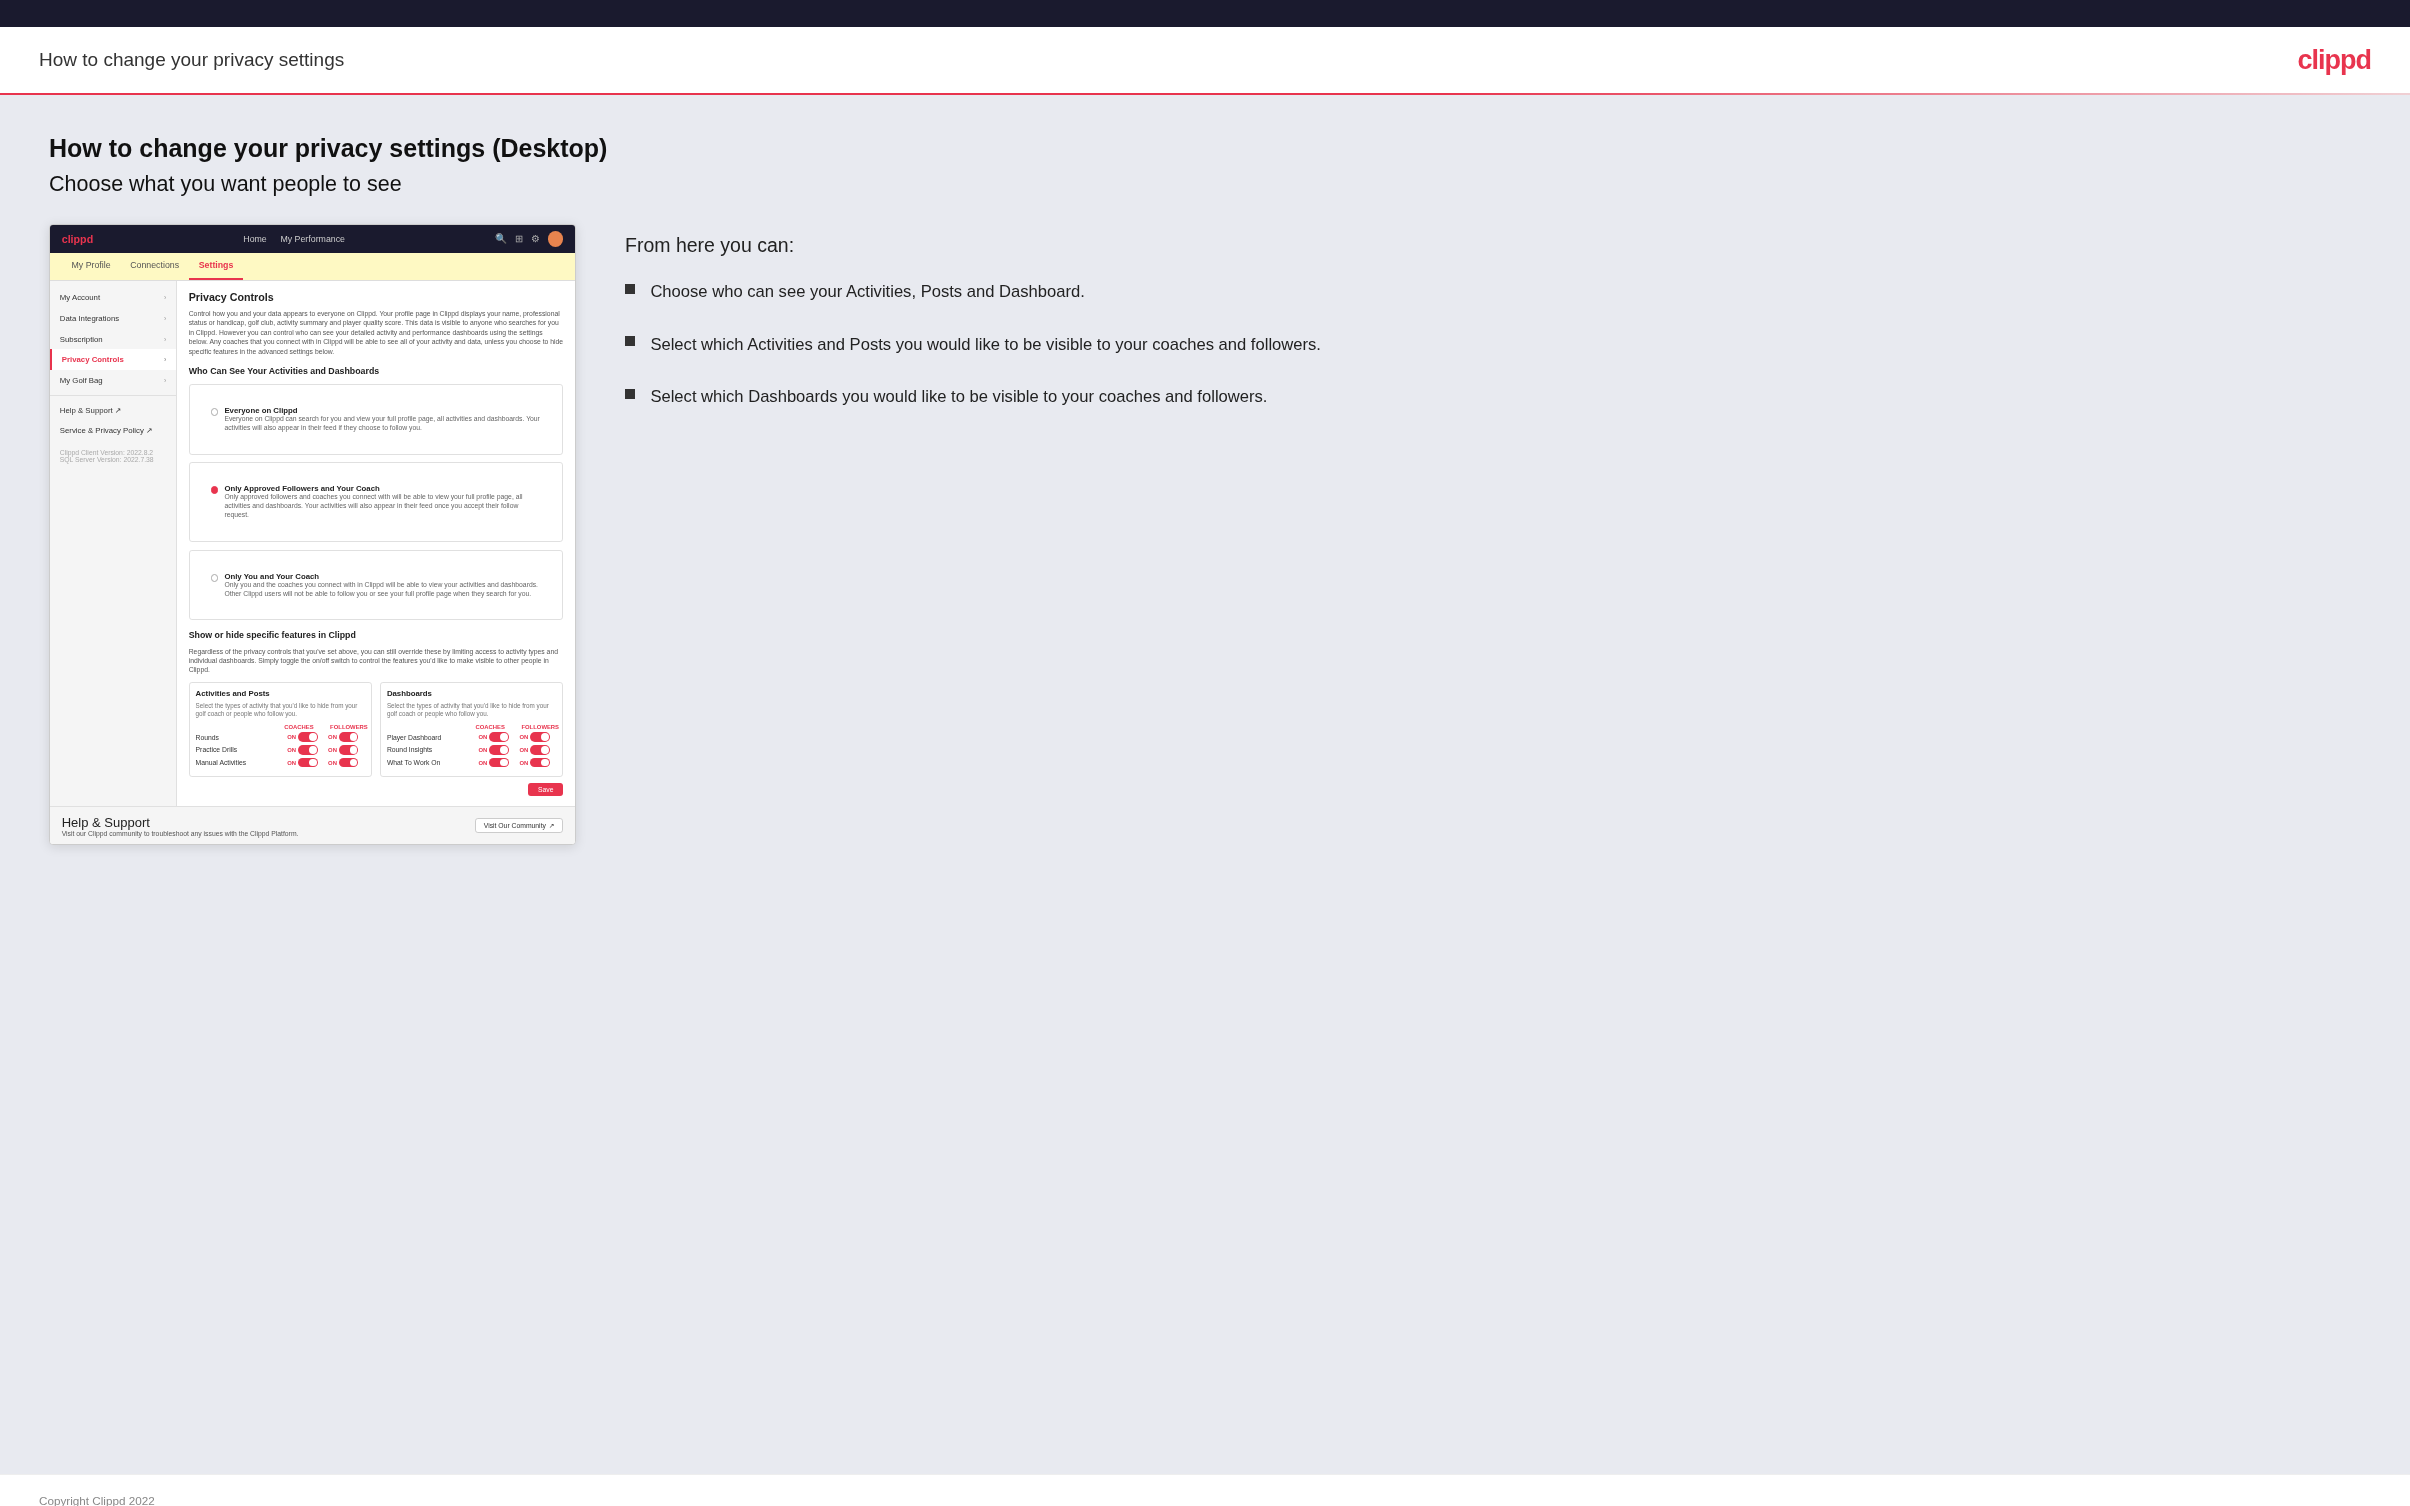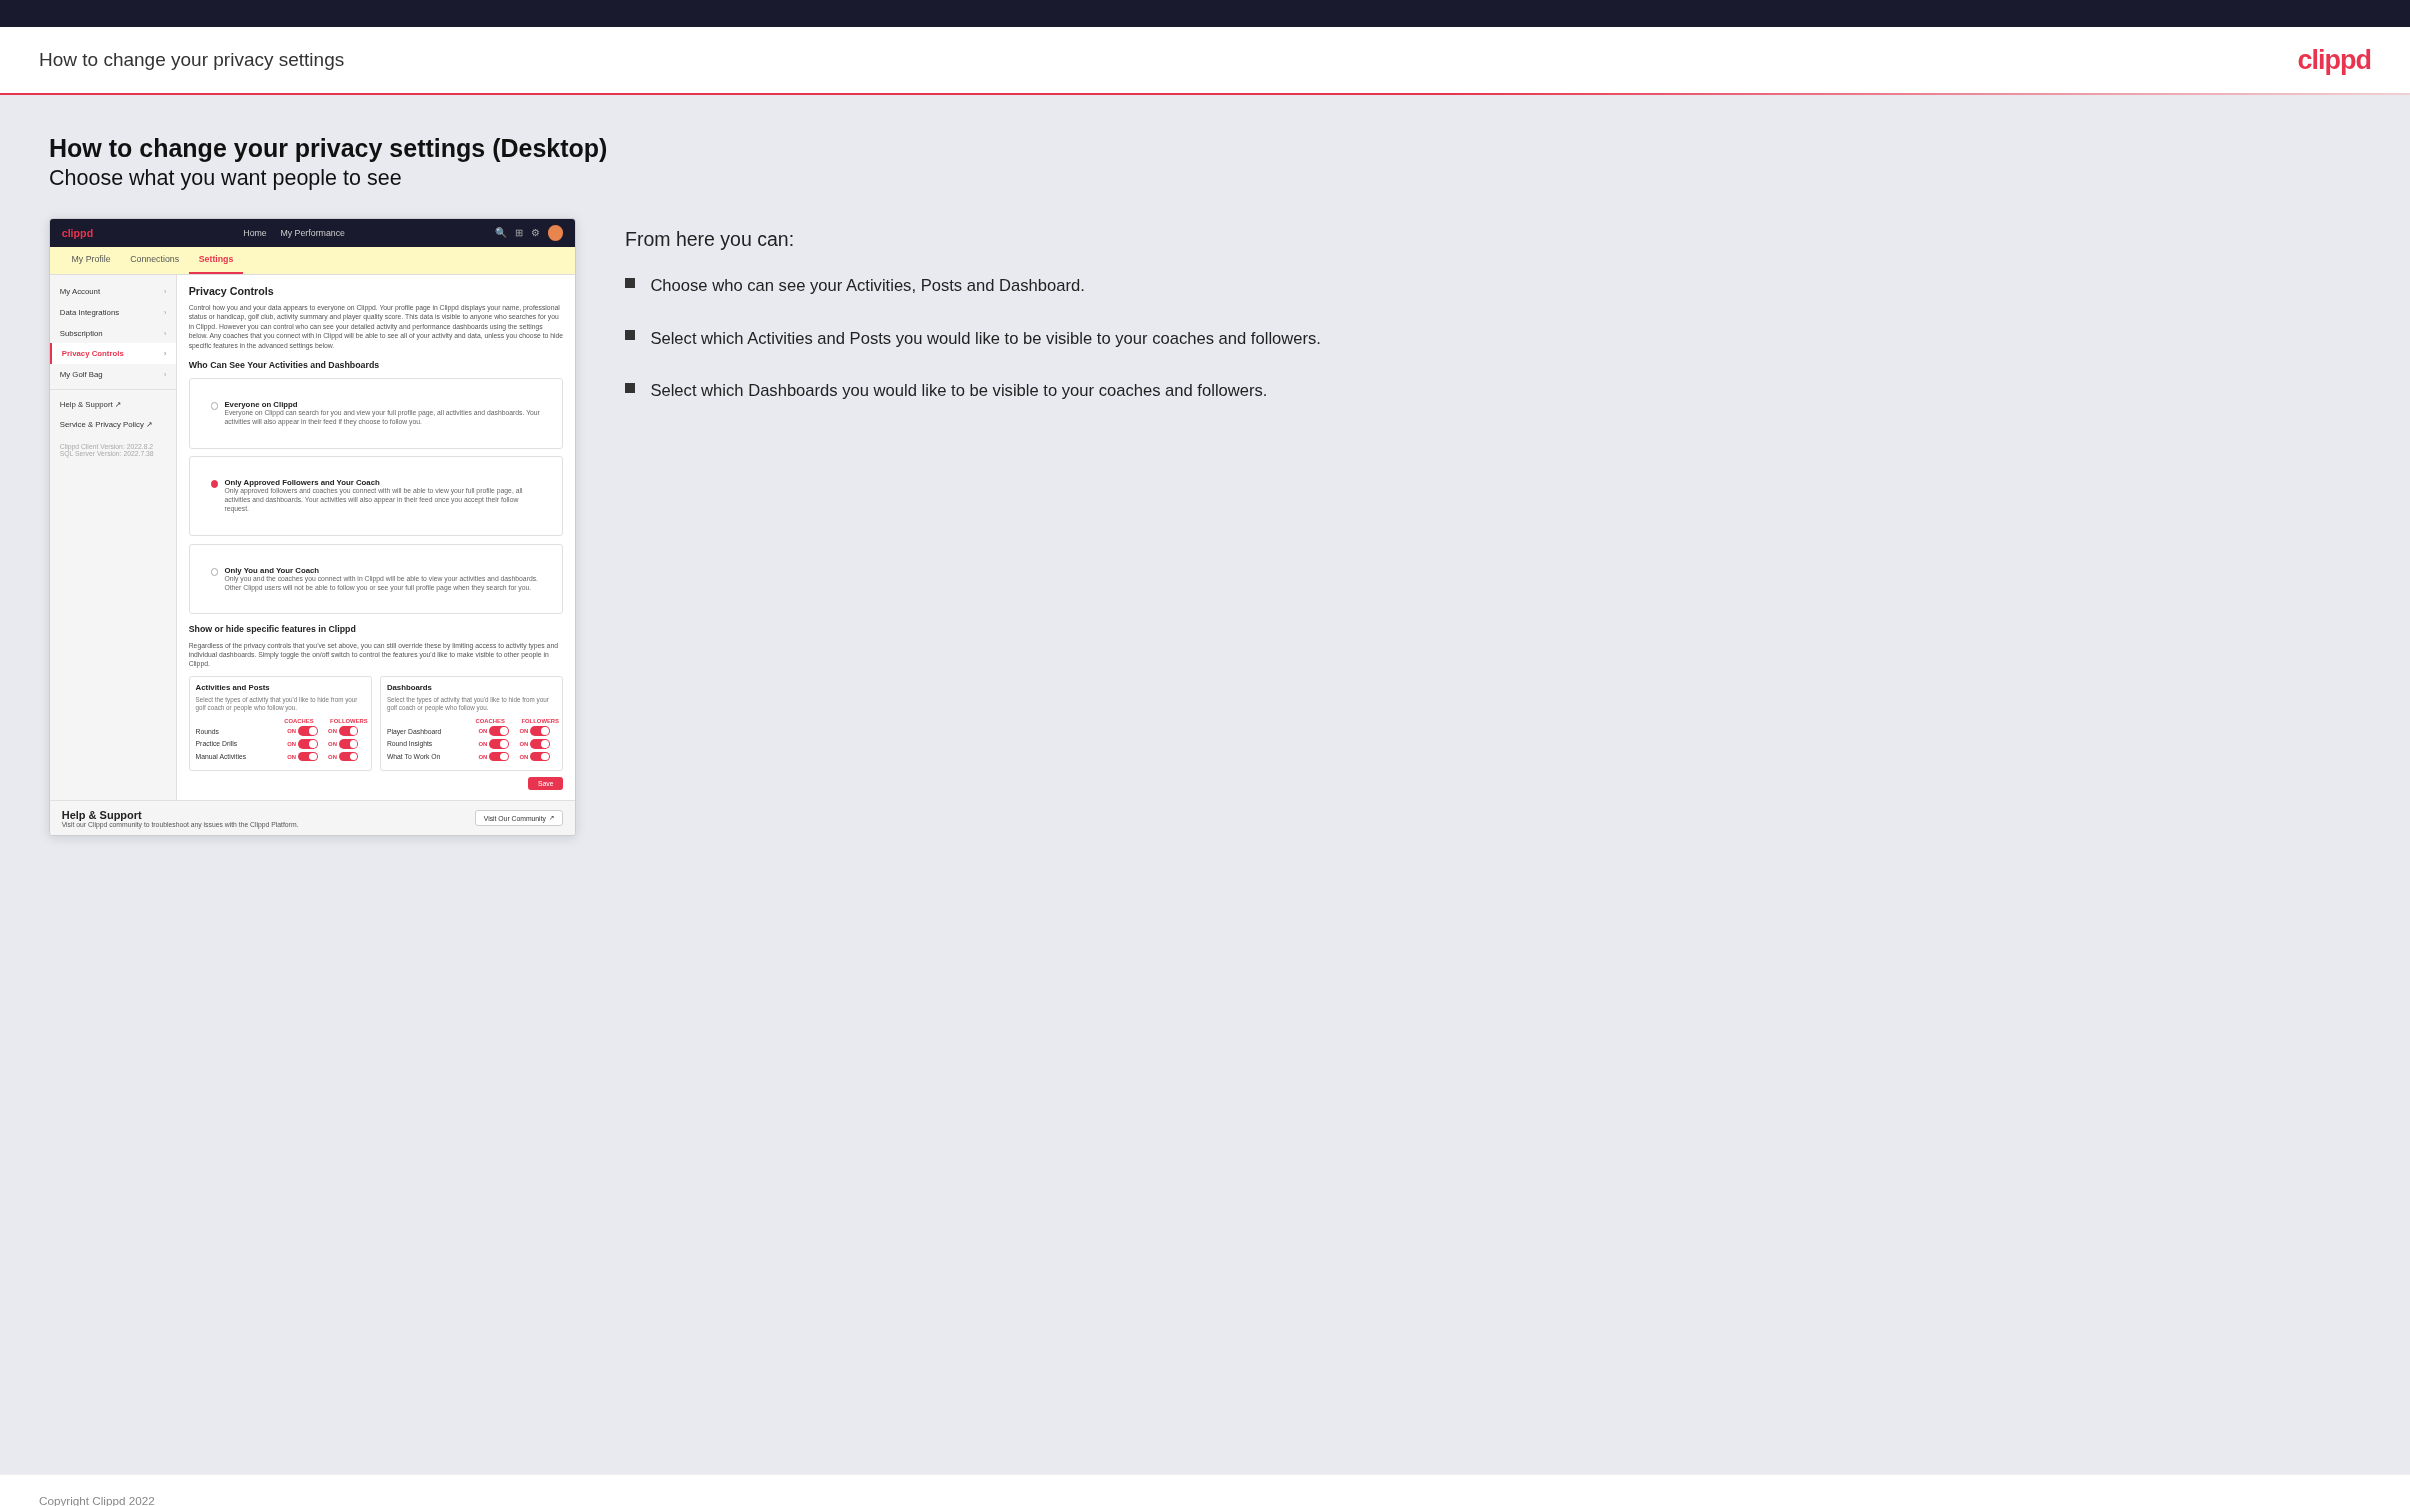--- a/index.html
+++ b/index.html
@@ -38,21 +38,21 @@
     
     .main-content {
       background: #e8eaf0;
       padding: 39px 49px 39px 49px;
       min-height: calc(100vh - 127px);
     }
     .page-heading {
       font-size: 25px;
       font-weight: 700;
       color: #111;
-      margin-bottom: 3px;
+      margin-bottom: 9px;
     }
     .page-subheading {
       font-size: 21.5px;
       font-weight: 400;
       color: #111;
       margin-bottom: 27px;
     }
 
     .content-row {
       display: flex;
@@ -317,21 +317,21 @@
     }
 
     .help-section {
       background: #f5f5f5;
       border-top: 1px solid #e0e0e0;
       padding: 7.8px 11.7px;
       display: flex;
       align-items: center;
       justify-content: space-between;
     }
-    .help-title { font-size: 11px; font-weight: 700; color: #222; }
+    .help-title { font-size: 13px; font-weight: 400; color: #222; }
     .help-desc { font-size: 6.8px; color: #555; }
     .visit-btn {
       background: #fff;
       border: 1px solid #ccc;
       border-radius: 2.9px;
       padding: 2.9px 7.8px;
       font-size: 6.8px;
       color: #333;
       cursor: pointer;
       display: flex;

